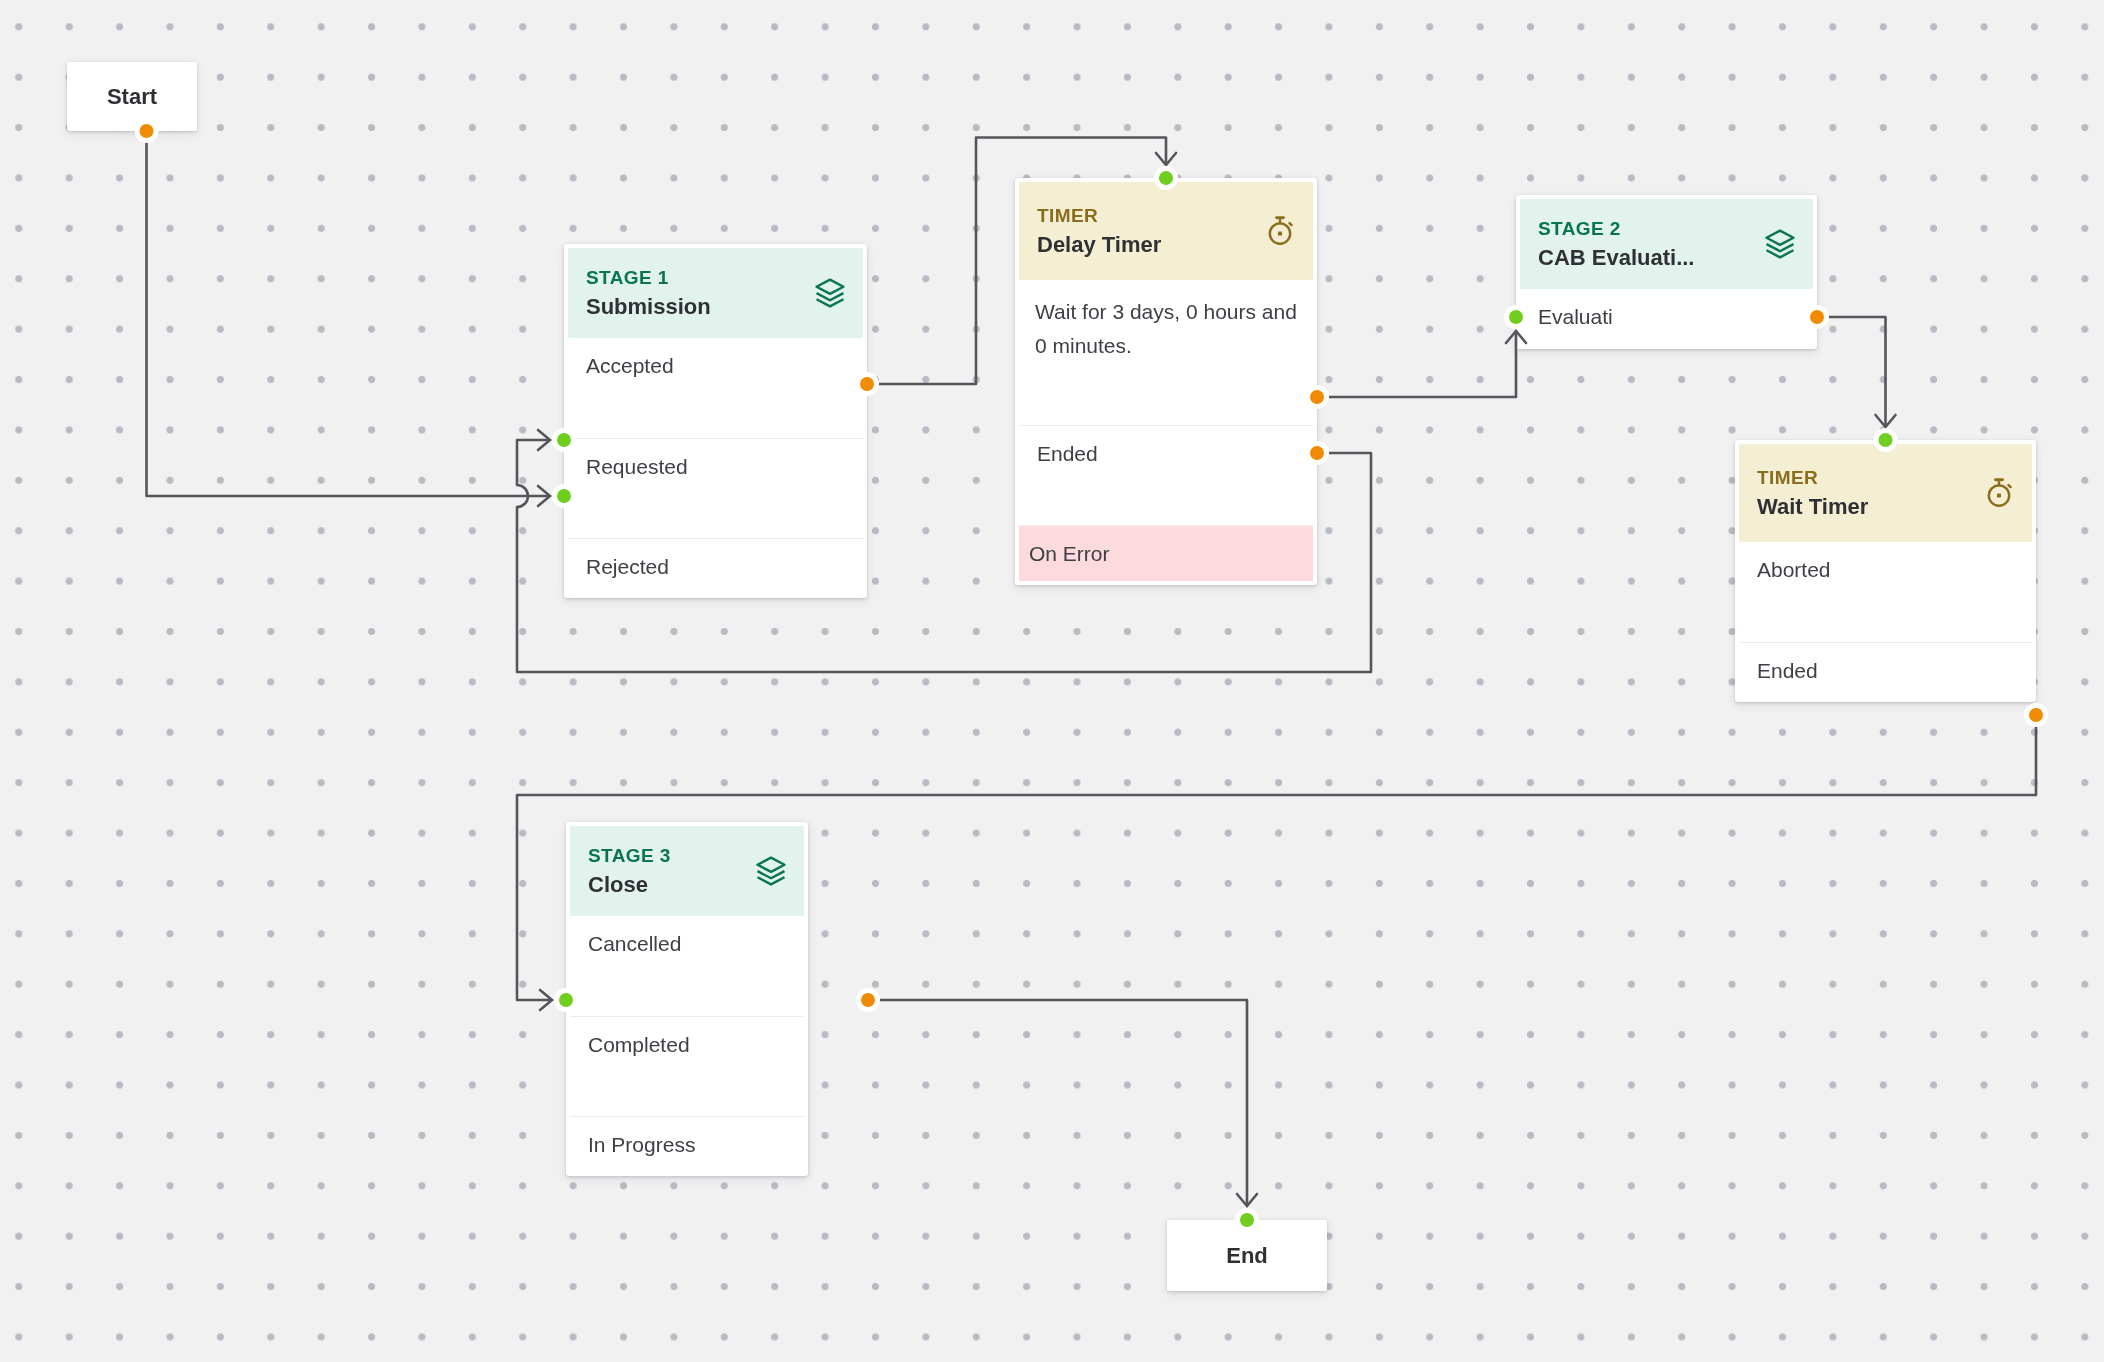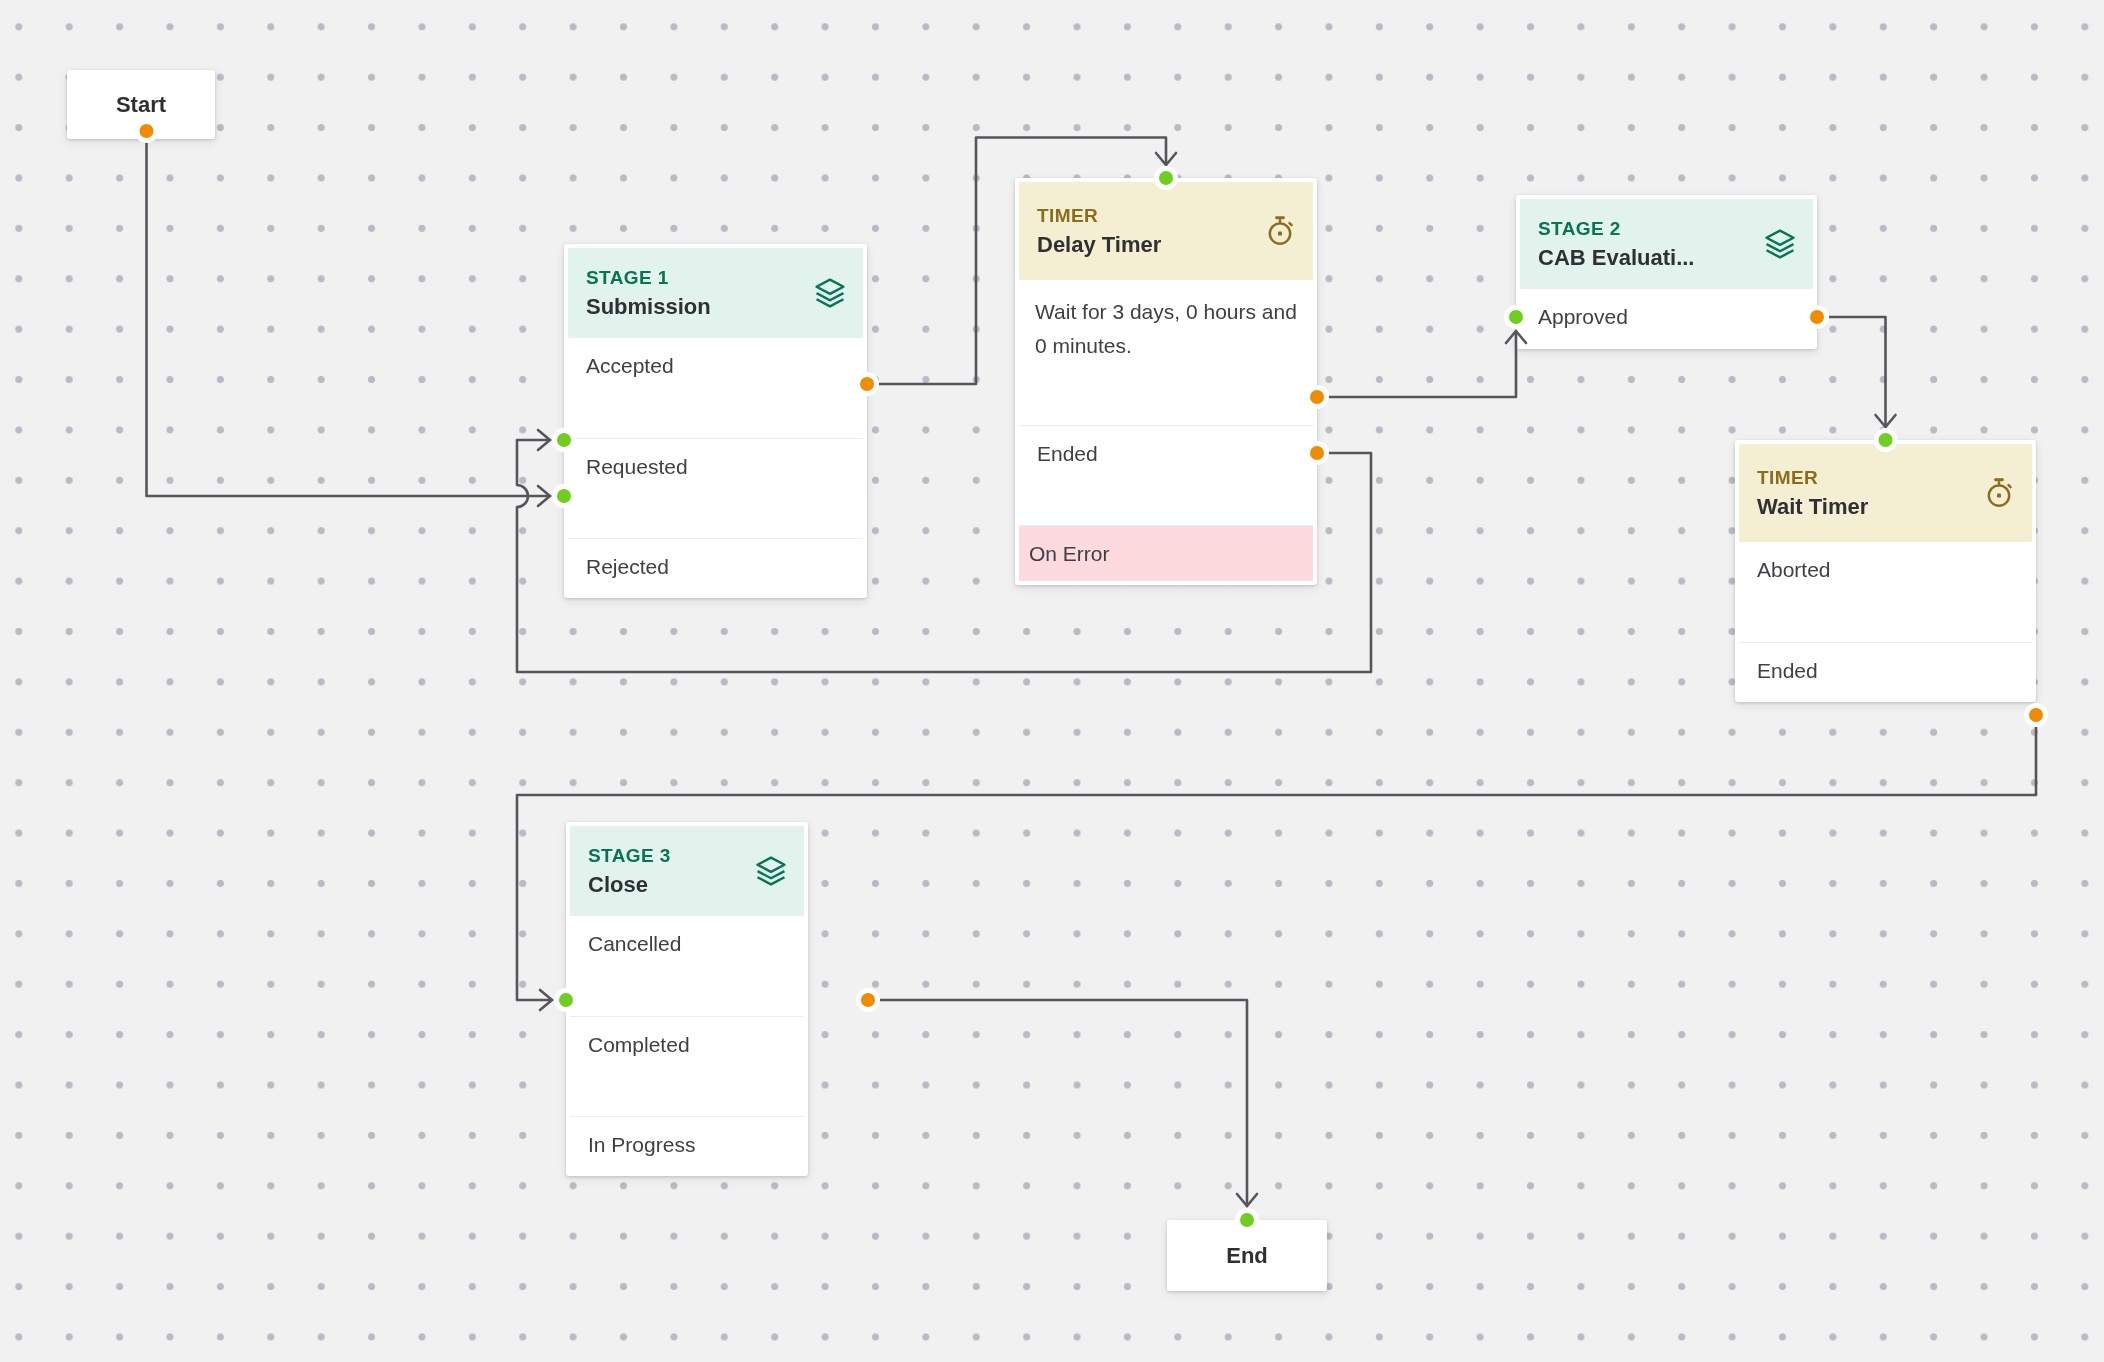--- a/index.html
+++ b/index.html
@@ -51,21 +51,21 @@
     height:101px; box-sizing:border-box; padding:15px 16px 0 16px;
     font-size:21px; line-height:34px; color:var(--row-text);
   }
   .row{
     height:56px; box-sizing:border-box; display:flex; align-items:center;
     padding:0 16px 0 18px; font-size:21px; color:var(--row-text); background:var(--node-bg);
   }
   .row + .row, .desc + .row{border-top:1px solid var(--divider);margin-top:44px;}
   .row.error{background:var(--error-row-bg);padding-left:10px;}
   
-  #n-start {left:67px;  top:70px;   width:148px; height:69px;}
+  #n-start {left:67px;  top:62px;   width:130px; height:69px;}
   #n-stage1{left:564px; top:244px;  width:303px;}
   #n-delay {left:1015px;top:178px;  width:302px;}
   #n-stage2{left:1516px;top:195px;  width:301px;}
   #n-wait  {left:1735px;top:440px;  width:301px;}
   #n-stage3{left:566px; top:822px;  width:242px;}
   #n-end   {left:1167px;top:1220px; width:160px; height:71px;}
   
   .wires{position:absolute; left:0; top:0; z-index:5; pointer-events:none;}
   .wires path.wire{fill:none; stroke:var(--connector); stroke-width:2.6; stroke-linejoin:round;}
   .wires circle.port{stroke:#fff; stroke-width:5;}
@@ -139,21 +139,21 @@
       </div>
       <svg class="icon layers" viewBox="0 0 24 24">
         <g fill="none" stroke="currentColor" stroke-width="1.7" stroke-linejoin="round">
           <path d="M12 2.6 L21.5 7.6 L12 12.6 L2.5 7.6 Z"></path>
           <path d="M2.5 12.1 L12 17.1 L21.5 12.1"></path>
           <path d="M2.5 16.4 L12 21.4 L21.5 16.4"></path>
         </g>
       </svg>
     </div>
     <div class="row">
-      <span>Approved</span>
+      <span>Evaluati</span>
     </div>
   </div>
 
   <div class="node card timer" id="n-wait">
     <div class="hdr timer-h">
       <div class="hdr-text">
         <div class="type">TIMER</div>
         <div class="title">Wait Timer</div>
       </div>
       <svg class="icon stopwatch" viewBox="0 0 24 24">

